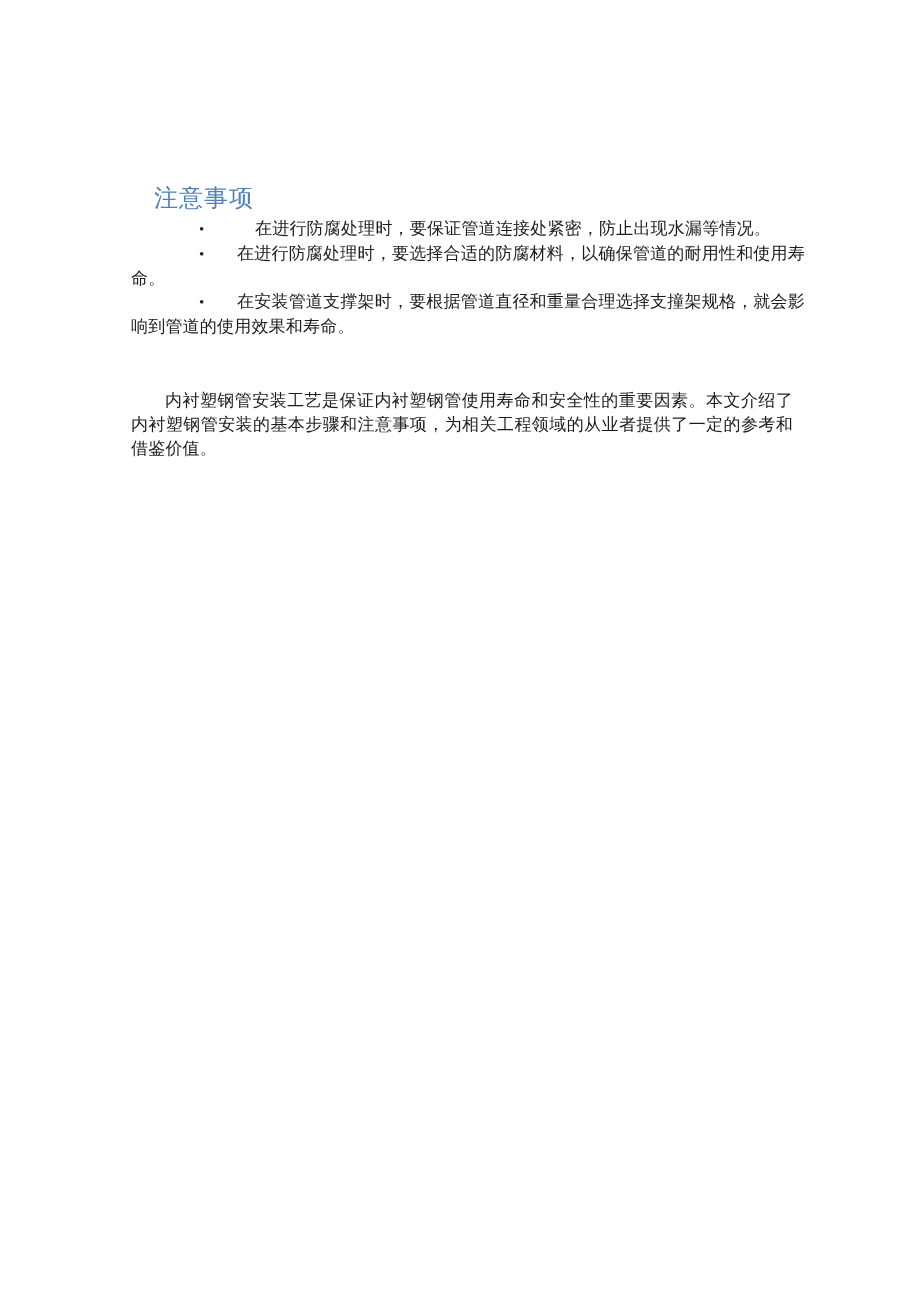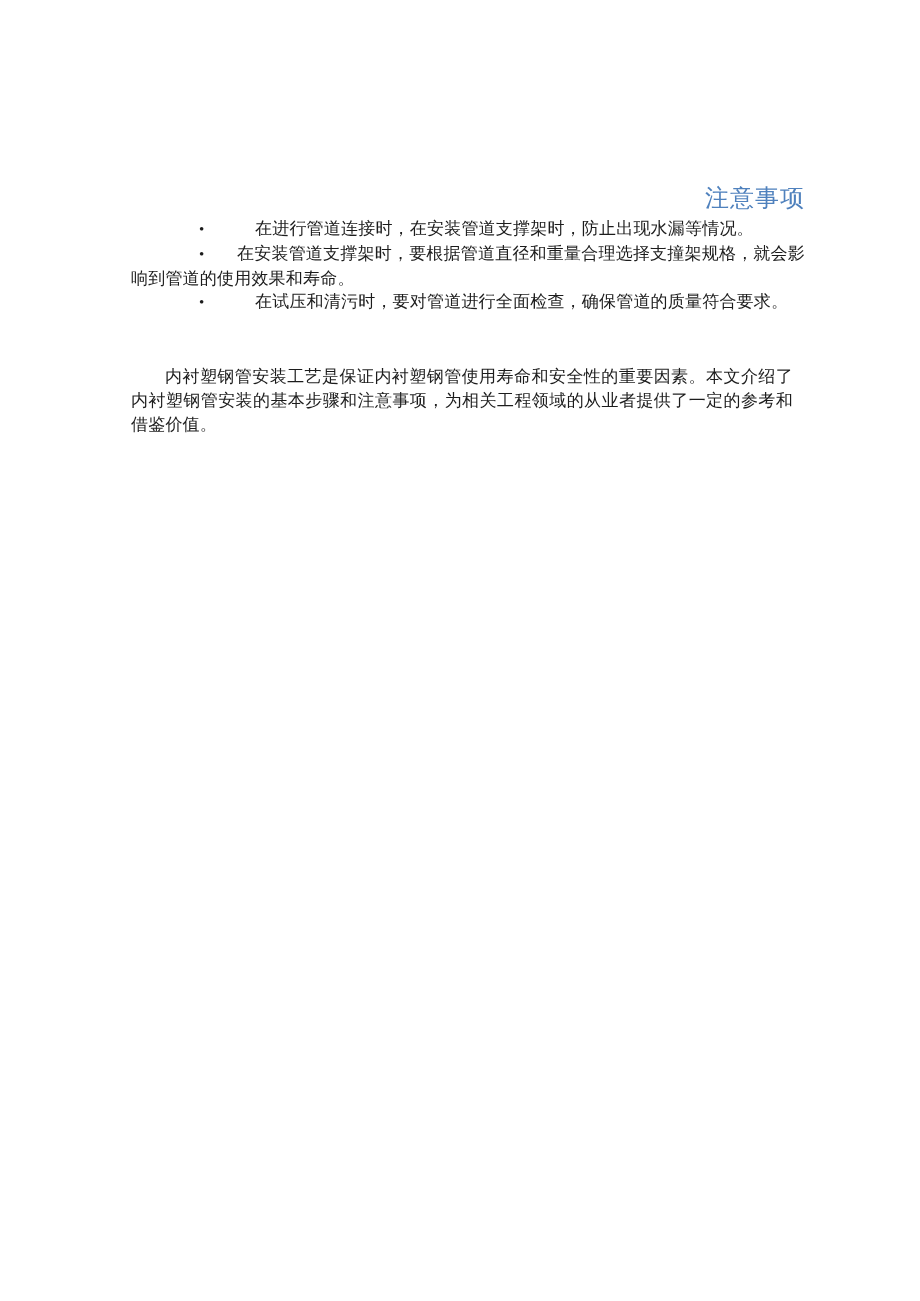--- a/index.html
+++ b/index.html
@@ -23,21 +23,20 @@
     width: 674px;
   }
   .section-heading {
     margin: 0 0 4px 0;
     padding-left: 23px;
     font-size: 24px;
     line-height: 30px;
     font-weight: 400;
     color: #4f81bd;
     letter-spacing: 1px;
-    text-align: right;
   }
   .bullet-list {
     margin: 0;
   }
   p.bullet {
     margin: 0;
     font-size: 17px;
     line-height: 23.8px;
     letter-spacing: 0.2px;
     text-align: justify;
@@ -66,25 +65,25 @@
 <body>
 
 <div class="page">
   <div class="content">
 
     <h2 class="section-heading">注意事项</h2>
 
     <div class="bullet-list">
 
 
-      <p class="bullet"><span class="marker gap-wide">•</span><span>在进行管道连接时，在安装管道支撑架时，防止出现水漏等情况。</span></p>
+      <p class="bullet"><span class="marker gap-wide">•</span><span>在进行防腐处理时，要保证管道连接处紧密，防止出现水漏等情况。</span></p>
 
+      <p class="bullet"><span class="marker">•</span><span>在进行防腐处理时，要选择合适的防腐材料，以确保管道的耐用性和使用寿命。</span></p>
 
       <p class="bullet"><span class="marker">•</span><span>在安装管道支撑架时，要根据管道直径和重量合理选择支撞架规格，就会影响到管道的使用效果和寿命。</span></p>
 
-      <p class="bullet"><span class="marker gap-wide">•</span><span>在试压和清污时，要对管道进行全面检查，确保管道的质量符合要求。</span></p>
 
     </div>
 
     <p class="closing">内衬塑钢管安装工艺是保证内衬塑钢管使用寿命和安全性的重要因素。本文介绍了内衬塑钢管安装的基本步骤和注意事项，为相关工程领域的从业者提供了一定的参考和借鉴价值。</p>
 
   </div>
 </div>
 
 </body></html>

